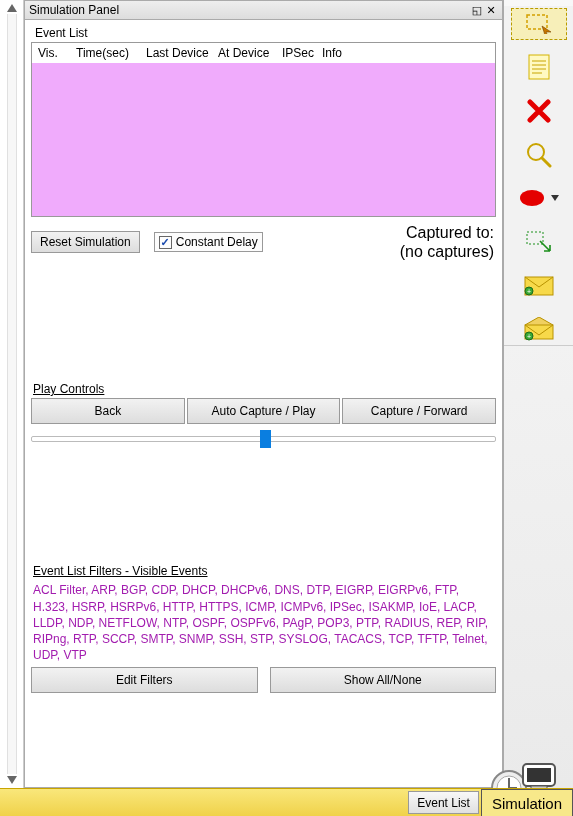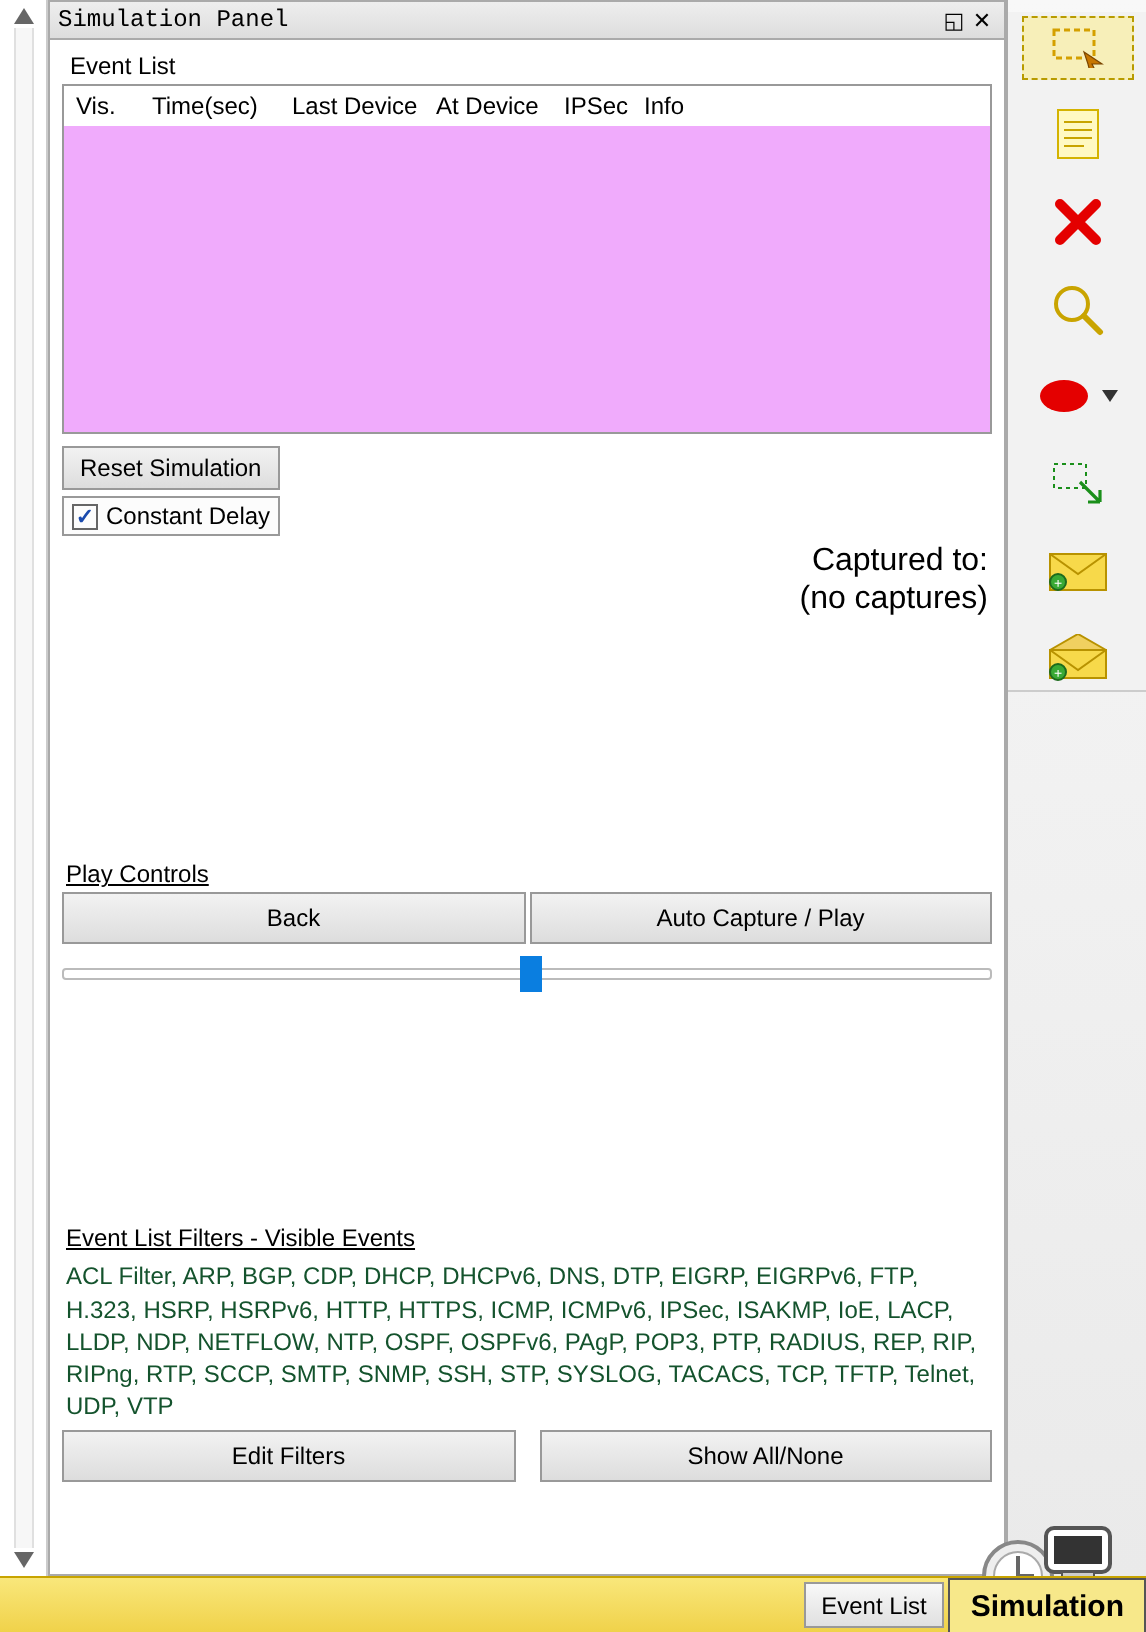--- a/index.html
+++ b/index.html
@@ -7,61 +7,61 @@
   
   .outer-wrap { display: flex; height: 788px; }
   
   .scroll-gutter { width: 24px; background: #fff; border-right: 1px solid #ccc; position: relative; display:flex; flex-direction:column; justify-content:space-between; align-items:center; padding:2px 0;}
   .scroll-track { flex:1; width:10px; background:#f7f7f7; border-left:1px solid #e0e0e0; border-right:1px solid #e0e0e0;}
   .scroll-arrow { width:16px; height:12px; display:flex; align-items:center; justify-content:center; color:#555;}
   
   .main-col { flex: 1; background: #fff; display:flex; flex-direction:column; }
   
   .panel-header { background: linear-gradient(#eee,#ddd); border:1px solid #aaa; height:20px; display:flex; align-items:center; padding:0 4px; font-size:12px;}
-  .panel-header .title { flex:1;font-family:Liberation Mono, monospace; }
+  .panel-header .title { flex:1; }
   .panel-header .hbtn { width:14px; text-align:center; font-size:11px; cursor:default;}
   
   .panel-body { flex:1; padding:4px 4px 0 4px; background:#fff; border-left:1px solid #aaa; border-right:1px solid #aaa; border-bottom:1px solid #aaa; display:flex; flex-direction:column; }
   
   .event-list-label { padding:2px 6px; font-size:12px;}
   .event-table { border:1px solid #999; height:175px; background:#f0abfc; margin:0 2px;}
   .event-table-header { display:flex; background:#fff; border-bottom:0px solid #ccc;}
   .event-table-header div { padding:3px 6px; font-size:12px; border-right:0px solid #eee; white-space:nowrap;}
   .col-vis{width:38px;} .col-time{width:70px;} .col-last{width:72px;} .col-at{width:64px;} .col-type{width:40px;} .col-info{flex:1;}
   
-  .reset-row { display:flex; align-items:flex-start; padding:6px 2px 4px 2px; gap:3px;flex-direction:column;}
+  .reset-row { display:flex; align-items:center; padding:6px 2px 4px 2px; gap:14px;}
   .btn { background:linear-gradient(#f2f2f2,#ddd); border:1px solid #999; padding:3px 8px; font-size:12px; cursor:default;}
   .btn-wide { flex:1; text-align:center; padding:5px 0;}
   .chk-wrap { display:flex; align-items:center; gap:4px; border:1px solid #999; padding:2px 4px; background:#fcfcfc;}
   .chk { width:13px; height:13px; border:1px solid #666; display:flex; align-items:center; justify-content:center; font-size:11px; color:#1a4aad; font-weight:bold;}
   .cap-status { margin-left:auto; text-align:right; font-size:16px; line-height:1.2; padding-right:2px;}
   
   .spacer-big { height:115px;}
   
   .section-label { font-size:12px; padding:2px 4px;text-decoration:underline;}
   .play-row { display:flex; gap:2px; padding:0 2px;}
   
   .slider-wrap { position:relative; height:24px; margin:4px 2px 0 2px;}
   .slider-track { position:absolute; top:8px; left:0; right:0; height:6px; background:#fff; border:1px solid #bbb; border-radius:2px;}
   .slider-thumb { position:absolute; top:2px; width:11px; height:18px; background:#0a7ee0; border:0; left:229px;}
   
   .spacer-med { height:110px;}
   
-  .filters-text { font-size:12px; color:#14532d; line-height:1.35; padding:2px 4px;}
+  .filters-text { font-size:12px; color:#a21caf; line-height:1.35; padding:2px 4px;}
   .filter-btns { display:flex; gap:12px; padding:2px 2px 0 2px;}
   .filter-btns .btn { flex:1; text-align:center; padding:5px 0;}
   
   .right-toolbar { width:70px; background:linear-gradient(#f8f8f8,#eaeaea); border-left:1px solid #aaa; display:flex; flex-direction:column; align-items:center; padding-top:6px; gap:18px;}
   .tool-btn { width:56px; height:32px; display:flex; align-items:center; justify-content:center; border:1px solid transparent; position:relative;}
   .tool-btn.sel { background:#f7efb9; border:1px dashed #b89b00;}
   .right-toolbar-inner{height:340px; display:flex; flex-direction:column; align-items:center; gap:12px; padding-top:2px; width:100%; background:#f2f2f2; border-bottom:1px solid #ccc;}
   
   .footer { position:absolute; bottom:0; left:0; right:0; height:28px; background:linear-gradient(#f9e77b,#f0d24a); border-top:1px solid #c8a400; display:flex; align-items:stretch; justify-content:flex-end;}
   .footer-tab { border:1px solid #999; background:linear-gradient(#f8f8f8,#e0e0e0); padding:4px 8px; font-size:12px; margin:2px 0 2px 0; display:flex; align-items:center;}
-  .footer-sim { background:#f7e88a; border:1px solid #555; border-bottom:none; padding:4px 10px 4px 10px; font-size:15px; font-weight:bold; display:flex; align-items:center; margin-left:2px;}
+  .footer-sim { background:#f7e88a; border:1px solid #555; border-bottom:none; padding:4px 10px 4px 10px; font-size:15px; font-weight:normal; display:flex; align-items:center; margin-left:2px;}
   .device-icon { position:absolute; bottom:10px; right:4px; width:90px; height:60px;}
   
   svg { display:block;}
 </style>
 </head>
 <body>
 
 <div class="outer-wrap">
   <div class="scroll-gutter">
     <div class="scroll-arrow">
@@ -107,20 +107,21 @@
           <div>(no captures)</div>
         </div>
       </div>
 
       <div class="spacer-big"></div>
 
       <div class="section-label">Play Controls</div>
       <div class="play-row">
         <button class="btn btn-wide">Back</button>
         <button class="btn btn-wide">Auto Capture / Play</button>
+        <button class="btn btn-wide">Capture / Forward</button>
       </div>
       <div class="slider-wrap">
         <div class="slider-track"></div>
         <div class="slider-thumb"></div>
       </div>
 
       <div class="spacer-med"></div>
 
       <div class="section-label">Event List Filters - Visible Events</div>
       <div class="filters-text">ACL Filter, ARP, BGP, CDP, DHCP, DHCPv6, DNS, DTP, EIGRP, EIGRPv6, FTP, H.323, HSRP, HSRPv6, HTTP, HTTPS, ICMP, ICMPv6, IPSec, ISAKMP, IoE, LACP, LLDP, NDP, NETFLOW, NTP, OSPF, OSPFv6, PAgP, POP3, PTP, RADIUS, REP, RIP, RIPng, RTP, SCCP, SMTP, SNMP, SSH, STP, SYSLOG, TACACS, TCP, TFTP, Telnet, UDP, VTP</div>

